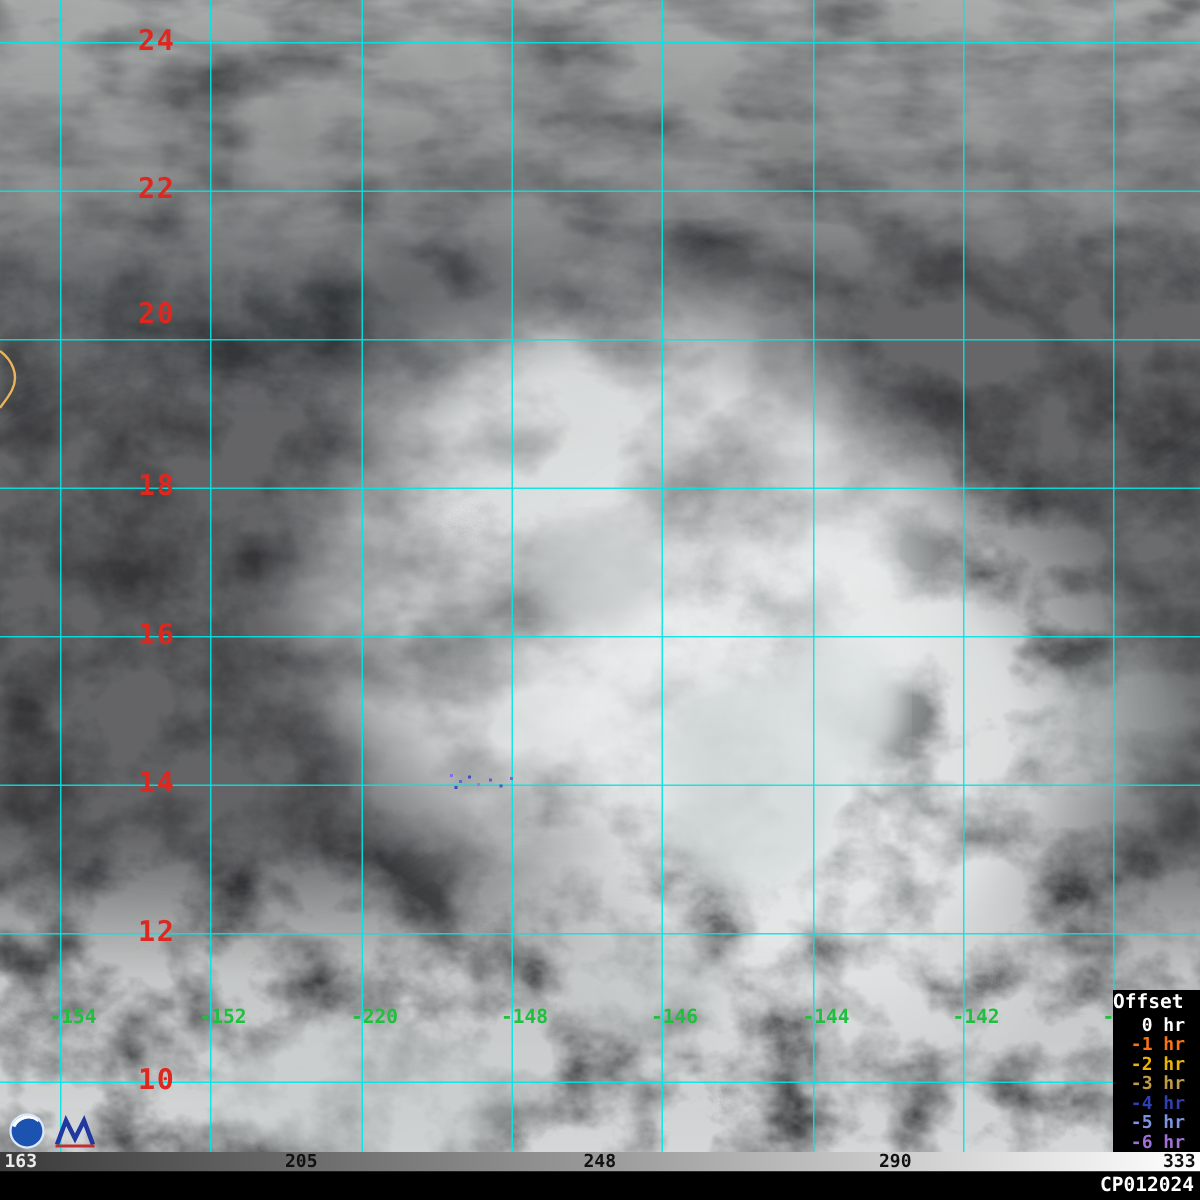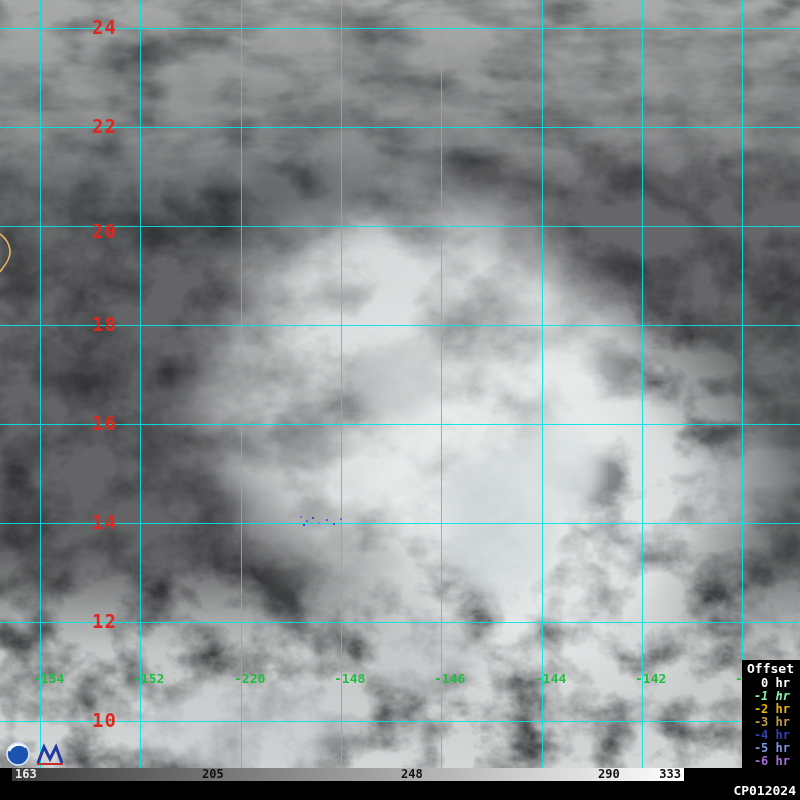--- a/index.html
+++ b/index.html
@@ -18,25 +18,25 @@
   .lon-label { position:absolute; top:671px; color:#1fbf3f; font-weight:bold; font-size:13px; line-height:15px; }
 
   
   .flash { position:absolute; width:2px; height:2px; }
 
   
   .logos { position:absolute; left:4px; top:740px; }
 
   
   .legend { position:absolute; right:0; top:660px; width:58px; height:108px; background:#000; padding:1px 0 0 0; }
-  .legend .title { color:#fff; font-weight:bold; font-size:13px; line-height:16px; text-align:right; padding-right:6px; }
+  .legend .title { color:#fff; font-weight:bold; font-size:13px; line-height:16px; padding-right:6px; }
   .legend .row { font-weight:bold; font-size:12px; line-height:13px; text-align:right; padding-right:10px; }
 
   
-  .colorbar { position:absolute; top:768px; left:12px; width:672px; height:13px;
+  .colorbar { position:absolute; top:768px; left:0; width:800px; height:13px;
               background:linear-gradient(to right,#3a3a3a 0%, #9a9a9a 50%, #ffffff 100%); }
   .cb-label { position:absolute; top:0; font-size:12px; font-weight:bold; line-height:13px; color:#111; }
   .cb-label.light { color:#ececec; }
 
   
   .statusbar { position:absolute; top:781px; left:0; width:800px; height:19px; background:#000;
                color:#fff; font-weight:bold; font-size:13px; line-height:19px; }
   .sb-left { position:absolute; left:4px; }
   .sb-center { position:absolute; left:50%; transform:translateX(-50%); }
   .sb-right { position:absolute; right:4px;text-align:right; }
@@ -158,21 +158,21 @@
     <div class="vline" style="left:140px"></div>
     <div class="vline" style="left:241px"></div>
     <div class="vline" style="left:341px"></div>
     <div class="vline" style="left:441px"></div>
     <div class="vline" style="left:542px"></div>
     <div class="vline" style="left:642px"></div>
     <div class="vline" style="left:742px"></div>
 
     <span class="lat-label" style="top:20px">24</span>
     <span class="lat-label" style="top:119px">22</span>
-    <span class="lat-label" style="top:224px">20</span>
+    <span class="lat-label" style="top:202px">20</span>
     <span class="lat-label" style="top:317px">18</span>
     <span class="lat-label" style="top:416px">16</span>
     <span class="lat-label" style="top:515px">14</span>
     <span class="lat-label" style="top:614px">12</span>
     <span class="lat-label" style="top:713px">10</span>
 
     <span class="lon-label" style="left:33px">-154</span>
     <span class="lon-label" style="left:133px">-152</span>
     <span class="lon-label" style="left:234px">-220</span>
     <span class="lon-label" style="left:334px">-148</span>
@@ -201,21 +201,21 @@
       <g>
         <path d="M34,23 L40,7 L46,19 L52,7 L58,23" stroke="#2038a0" stroke-width="3" fill="none"></path>
         <path d="M33,24 L59,24" stroke="#c03030" stroke-width="2"></path>
       </g>
     </svg>
   </div>
 
   <div class="legend">
     <div class="title">Offset</div>
     <div class="row" style="color: rgb(255, 255, 255);">0 hr</div>
-    <div class="row" style="color: #86efac; font-style: italic;">-1 hr</div>
+    <div class="row" style="color: #f97316;">-1 hr</div>
     <div class="row" style="color: #eab308;">-2 hr</div>
     <div class="row" style="color: rgb(192, 156, 72);">-3 hr</div>
     <div class="row" style="color: rgb(48, 64, 176);">-4 hr</div>
     <div class="row" style="color: rgb(124, 148, 224);">-5 hr</div>
     <div class="row" style="color: rgb(160, 112, 216);">-6 hr</div>
   </div>
 
   <div class="colorbar">
     <span class="cb-label light" style="left:3px">163</span>
     <span class="cb-label" style="left:190px">205</span>

